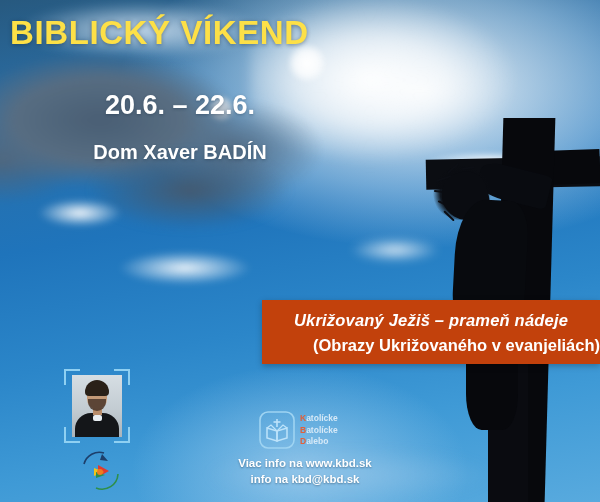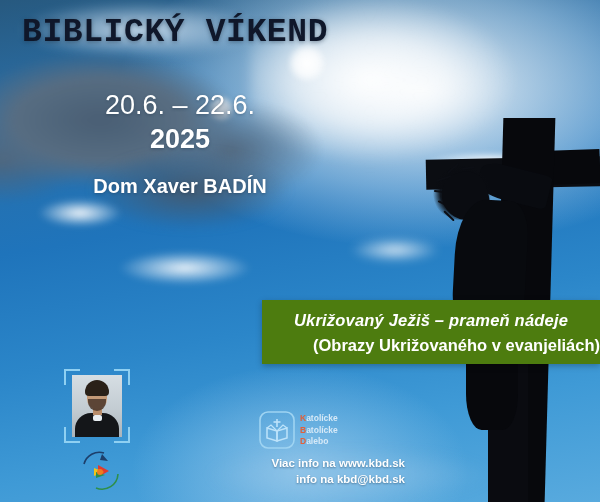--- a/index.html
+++ b/index.html
@@ -58,25 +58,25 @@
   .figure-thorns{position:absolute;left:22px;top:166px;width:60px;height:54px;border-radius:50%;
     background:radial-gradient(circle at 50% 50%,rgba(10,12,17,.92) 54%,rgba(10,12,17,0) 72%);}
   .thorn{position:absolute;background:#0c0e14;height:2px;transform-origin:left center;border-radius:1px;}
   .figure-body{position:absolute;left:44px;top:200px;width:72px;height:140px;background:#080a0e;
     border-radius:40% 26% 20% 34%;transform:rotate(3deg);}
   .figure-arm{position:absolute;left:68px;top:168px;width:72px;height:34px;background:#090b10;
     border-radius:30% 10% 12% 40%;transform:rotate(14deg);}
   .figure-legs{position:absolute;left:56px;top:310px;width:52px;height:120px;background:#07080c;border-radius:20% 16% 30% 30%;}
 
   
-  .title{position:absolute;left:22px;top:14px;font-size:33px;font-weight:bold;color:#0f172a;
-    letter-spacing:.6px;text-shadow:0 1px 4px rgba(20,40,60,.45);font-family:Liberation Mono, monospace;}
+  .title{position:absolute;left:10px;top:14px;font-size:33px;font-weight:bold;color:#fde047;
+    letter-spacing:.6px;text-shadow:0 1px 4px rgba(20,40,60,.45);}
 
   .dates{position:absolute;left:70px;top:88px;width:220px;text-align:center;color:#fff;}
-  .dates .l1{font-size:27px;font-weight:normal;line-height:34px;text-shadow:0 1px 3px rgba(20,40,60,.35);}
+  .dates .l1{font-size:27px;font-weight:bold;line-height:34px;text-shadow:0 1px 3px rgba(20,40,60,.35);}
   .dates .l2{font-size:27px;font-weight:bold;line-height:34px;text-shadow:0 1px 3px rgba(20,40,60,.35);}
   .dates .l3{font-size:20px;font-weight:bold;line-height:28px;margin-top:16px;text-shadow:0 1px 3px rgba(20,40,60,.35);}
 
   .speaker{position:absolute;left:10px;top:294px;width:210px;text-align:center;color:#fff;}
   .speaker .ln{font-size:15px;font-weight:bold;line-height:25px;text-shadow:0 1px 3px rgba(20,50,75,.4);}
 
   
   .portrait{position:absolute;left:64px;top:369px;width:66px;height:74px;}
   .photo{position:absolute;left:8px;top:6px;width:50px;height:62px;
     background:linear-gradient(180deg,#cfd8dd 0%,#b9c3c9 38%,#8e9aa2 60%,#3d4348 100%);
@@ -88,36 +88,36 @@
   .ph-neck{position:absolute;left:21px;top:33px;width:9px;height:7px;background:#b88d6b;}
   .ph-shoulders{position:absolute;left:3px;top:38px;width:44px;height:26px;background:#141619;border-radius:16px 16px 0 0;}
   .ph-collar{position:absolute;left:21px;top:40px;width:9px;height:6px;background:#e8eef2;border-radius:2px;}
   .corner{position:absolute;width:14px;height:14px;border:2px solid #8fd0f2;}
   .c-tl{left:0;top:0;border-right:none;border-bottom:none;}
   .c-tr{right:0;top:0;border-left:none;border-bottom:none;}
   .c-bl{left:0;bottom:0;border-right:none;border-top:none;}
   .c-br{right:0;bottom:0;border-left:none;border-top:none;}
 
   
-  .banner{position:absolute;left:262px;top:300px;width:338px;height:64px;background:#4d7c0f;
+  .banner{position:absolute;left:262px;top:300px;width:338px;height:64px;background:#c2410c;
     box-shadow:0 2px 6px rgba(0,0,0,.25);}
   .banner .b1{position:absolute;left:0;right:0;top:11px;text-align:center;color:#fff;font-size:16.5px;
     font-style:italic;font-weight:bold;letter-spacing:.2px;}
   .banner .b2{position:absolute;left:0;right:0;top:36px;text-align:right;color:#fff;font-size:16.5px;font-weight:bold;}
 
   
   .kbd-logo{position:absolute;left:258px;top:396px;width:96px;height:42px;margin-top:14px;}
   .kbd-mark{position:absolute;left:0;top:0;width:38px;height:40px;}
   .kbd-text{position:absolute;left:42px;top:3px;font-size:8.5px;line-height:11.5px;font-weight:bold;color:#d6e9f7;}
   .kbd-text .cap{color:#e2603a;}
 
   
   .mini-logo{position:absolute;left:78px;top:448px;width:46px;height:44px;}
 
-  .contact{position:absolute;left:205px;top:455px;width:200px;text-align:right;color:#fff;}
+  .contact{position:absolute;left:205px;top:455px;width:200px;text-align:center;color:#fff;}
   .contact div{font-size:11.5px;line-height:16px;font-weight:bold;text-shadow:0 1px 2px rgba(15,45,70,.45);}
 </style>
 </head>
 <body>
 
 <div class="poster">
 
   <div class="sky"></div>
   <div class="sunburst"></div>
   <div class="sunspot"></div>
@@ -148,21 +148,20 @@
     </div>
     <div class="figure-head"></div>
     <div class="figure-body"></div>
     <div class="figure-legs"></div>
   </div>
 
   <div class="title">BIBLICKÝ VÍKEND</div>
 
   <div class="dates">
     <div class="l1">20.6. – 22.6.</div>
-    <div class="l2">2025</div>
     <div class="l3">Dom Xaver BADÍN</div>
   </div>
 
 
   <div class="portrait">
     <div class="photo">
       <div class="ph-bg"></div>
       <div class="ph-shoulders"></div>
       <div class="ph-neck"></div>
       <div class="ph-face"></div>

